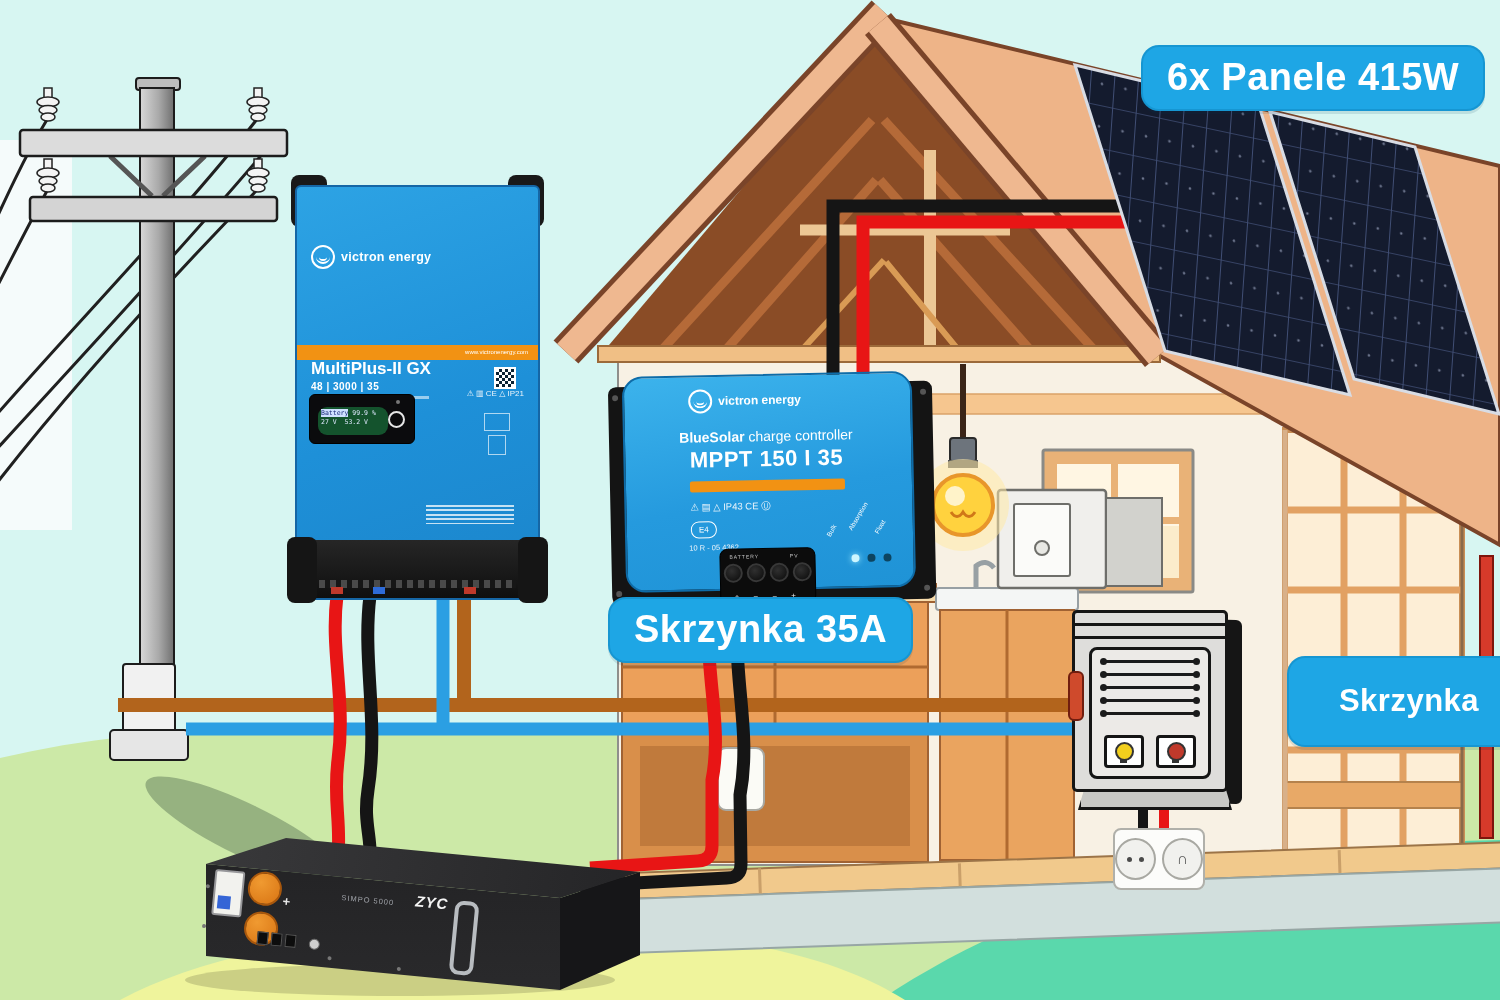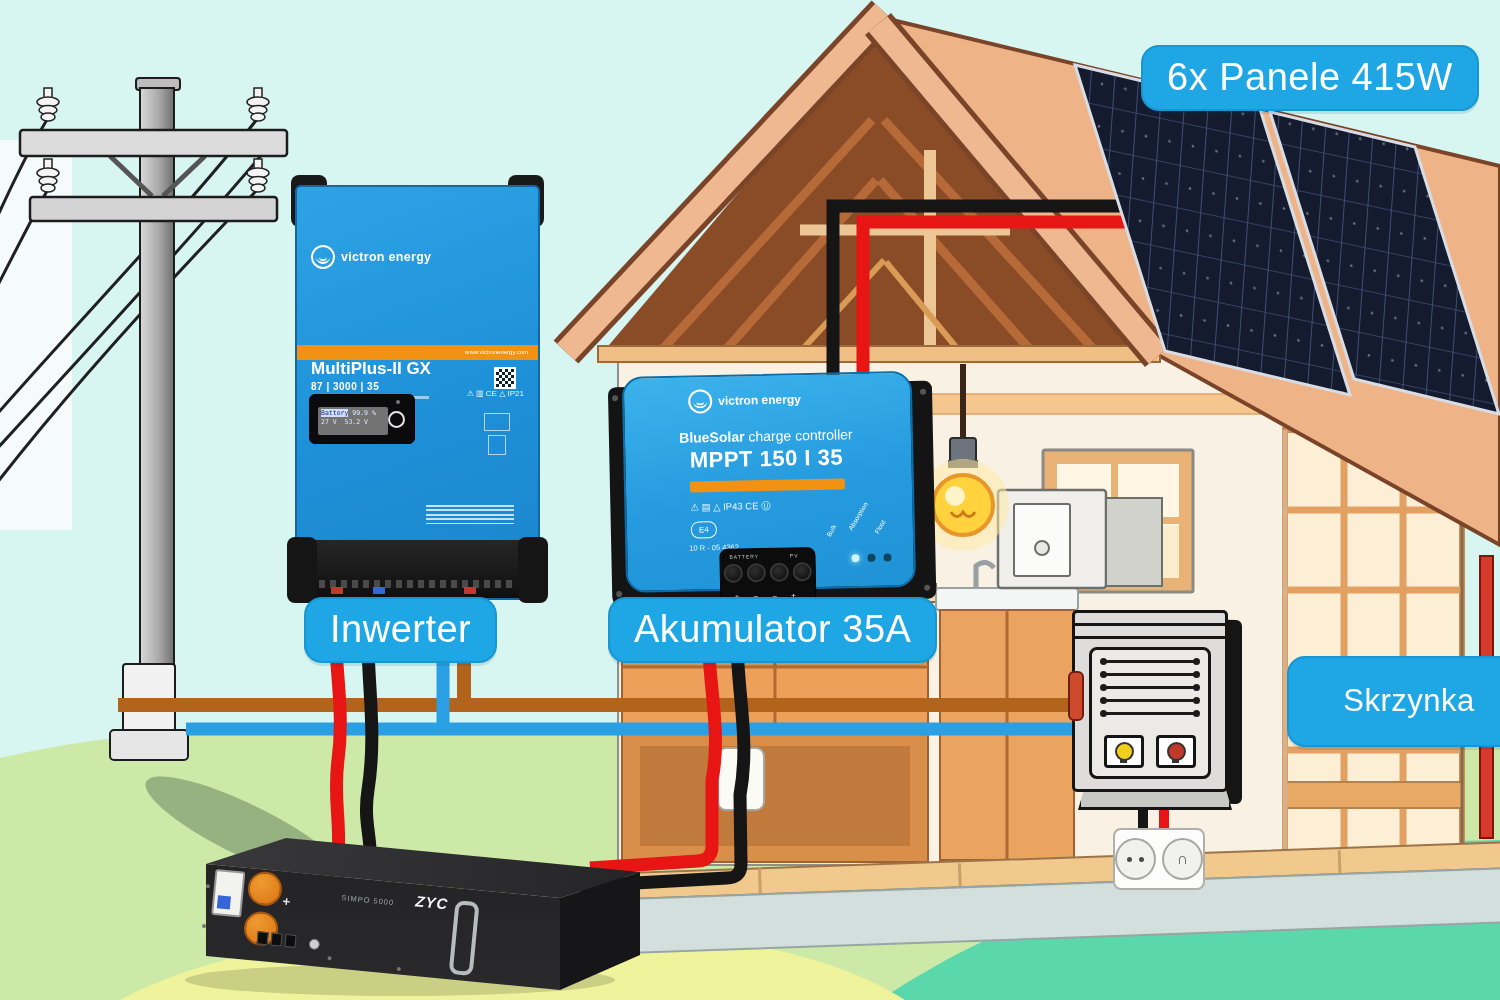--- a/index.html
+++ b/index.html
@@ -1,21 +1,21 @@
 <!DOCTYPE html>
 <html style="--badge-blue: #1ea6e5; --victron-blue: #2196dd; --victron-orange: #f29213; --wire-red: #e81515; --wire-black: #151515; --wire-brown: #b2641c; --wire-blue: #2b9fe3; --roof-salmon: #eeb488; --panel-navy: #141b2e;"><head>
 <meta charset="utf-8">
 <style>
   html,body{margin:0;padding:0;background:#d7f6f2;font-family:"Liberation Sans",sans-serif;}
   #stage{position:relative;width:1500px;height:1000px;overflow:hidden;background:#d7f6f2;}
   #scene{position:absolute;left:0;top:0;z-index:1;}
   .dev{position:absolute;z-index:2;}
   
   .badge{position:absolute;z-index:4;background:var(--badge-blue,#1ea6e5);color:#fff;
-    font-weight:normal;font-size:38px;line-height:1.15;padding:9px 24px;border-radius:18px;
+    font-weight:bold;font-size:38px;line-height:1.15;padding:9px 24px;border-radius:18px;
     letter-spacing:.5px;text-align:center;border:2px solid rgba(10,120,175,.35);
     box-shadow:0 3px 0 rgba(0,60,90,.12);white-space:nowrap;}
   .b-panels{left:1141px;top:45px}
   .b-inv{left:304px;top:597px}
   .b-reg{left:608px;top:597px}
   .b-skr{left:1287px;top:656px;font-size:31px;line-height:1.25;padding:24px 22px;white-space:normal;width:196px;}
   .b-aku{left:481px;top:928px}
   
   .inverter{left:295px;top:185px;width:245px;height:415px;}
   .inv-clamp{position:absolute;top:-10px;width:36px;height:52px;background:#191919;border-radius:8px;}
@@ -29,21 +29,21 @@
   .inv-logo b{font-size:12.5px;letter-spacing:.3px}
   .inv-stripe{position:absolute;left:0;right:0;top:158px;height:15px;background:var(--victron-orange,#f29213);}
   .inv-stripe span{position:absolute;right:10px;top:4px;font-size:6px;color:#fff;}
   .inv-model{position:absolute;left:14px;top:172px;color:#fff;font-weight:bold;font-size:17px;}
   .inv-rating{position:absolute;left:14px;top:194px;color:#fff;font-weight:bold;font-size:10px;letter-spacing:.5px;}
   .inv-subline{position:absolute;left:14px;top:209px;width:118px;height:3px;background:rgba(255,255,255,.55);}
   .inv-qr{position:absolute;right:22px;top:180px;width:18px;height:18px;background:
     repeating-conic-gradient(#0b2233 0 25%,#fff 0 50%) 0 0/6px 6px;border:2px solid #fff;}
   .inv-certs{position:absolute;right:14px;top:202px;color:#eaf4fb;font-size:8px;}
   .inv-display{position:absolute;left:12px;top:207px;width:104px;height:48px;background:#0b0b0d;border-radius:6px;border:1px solid #000;}
-  .inv-lcd{position:absolute;left:8px;top:12px;width:64px;height:24px;background:#737373;border-radius:2px;
+  .inv-lcd{position:absolute;left:8px;top:12px;width:64px;height:24px;background:#14532d;border-radius:9px;
     font-family:"DejaVu Sans Mono",monospace;font-size:6.5px;line-height:9px;color:#dfe8ff;padding:2px 3px;white-space:pre;}
   .inv-lcd .hl{background:#cfe0ff;color:#1a2a7a;}
   .inv-btn{position:absolute;right:9px;top:16px;width:13px;height:13px;border:2px solid #e6e6e6;border-radius:50%;}
   .inv-led{position:absolute;right:14px;top:5px;width:4px;height:4px;background:#777;border-radius:50%;}
   .inv-diag{position:absolute;right:28px;top:226px;width:26px;height:42px;}
   .inv-diag i{position:absolute;border:1px solid rgba(255,255,255,.65);}
   .inv-warn{position:absolute;right:24px;top:318px;width:88px;height:20px;
     background:repeating-linear-gradient(180deg,rgba(255,255,255,.75) 0 1.5px,transparent 1.5px 4.5px);}
   .inv-base{position:absolute;left:0;right:0;bottom:0;height:58px;background:linear-gradient(#262626,#0f0f0f);border-radius:0 0 6px 6px;}
   .inv-foot{position:absolute;bottom:-3px;width:30px;height:66px;background:#151515;border-radius:8px;}
@@ -308,21 +308,21 @@
   <div class="inv-clamp r"></div>
   <div class="inv-body">
     <div class="inv-logo">
           <span class="vlogo"></span>
           <b>victron energy</b>
         </div>
     <div class="inv-stripe">
           <span>www.victronenergy.com</span>
         </div>
     <div class="inv-model">MultiPlus-II GX</div>
-    <div class="inv-rating">87 | 3000 | 35</div>
+    <div class="inv-rating">48 | 3000 | 35</div>
     <div class="inv-subline"></div>
     <div class="inv-qr"></div>
     <div class="inv-certs">⚠ ▥ CE △ IP21</div>
     <div class="inv-display">
       <div class="inv-led"></div>
       <div class="inv-lcd"><span class="hl">Battery</span><span> 99.9 %</span>
 <span>27 V  53.2 V</span></div>
       <div class="inv-btn"></div>
     </div>
     <div class="inv-diag">
@@ -438,18 +438,17 @@
   <div class="sock-hole">
         <i></i>
         <i></i>
       </div>
   <div class="sock-hole">
         <span>∩</span>
       </div>
 </div>
 
 <div class="badge b-panels">6x Panele 415W</div>
-<div class="badge b-inv">Inwerter</div>
-<div class="badge b-reg">Akumulator 35A</div>
+<div class="badge b-reg">Skrzynka 35A</div>
 <div class="badge b-skr"><span>Skrzynka</span><br>
   </div>
 
 </div>
 
 </body></html>

